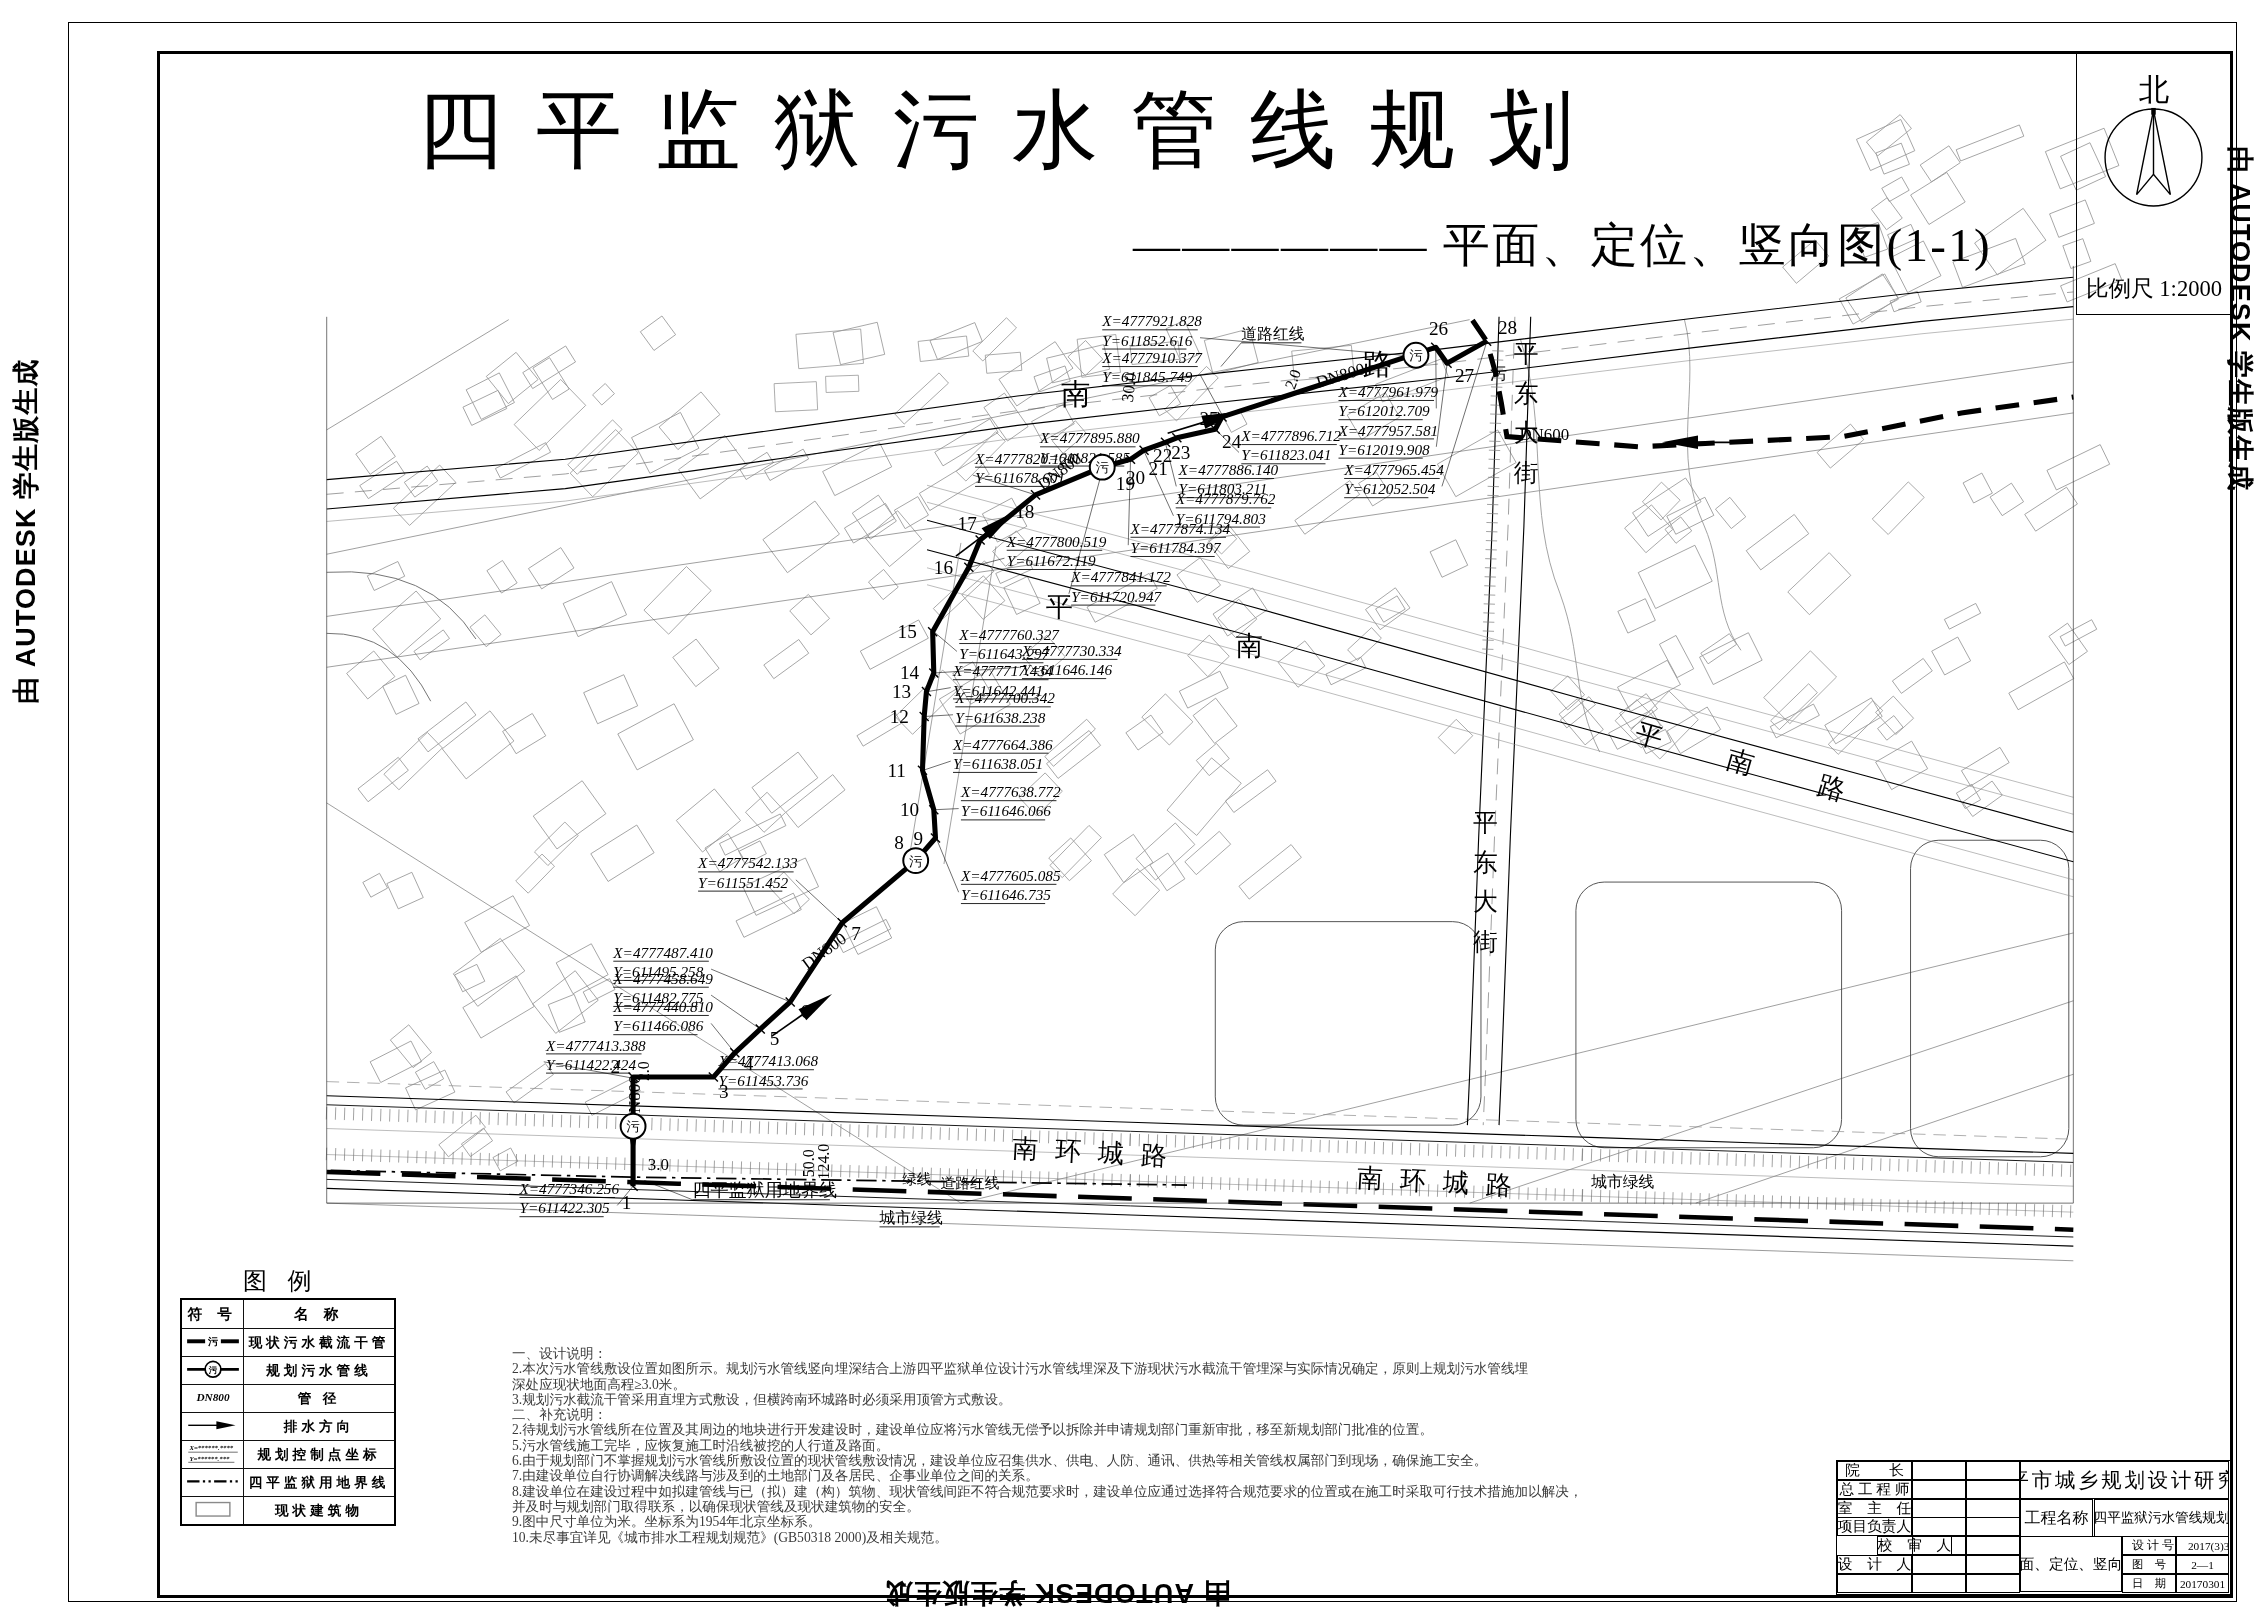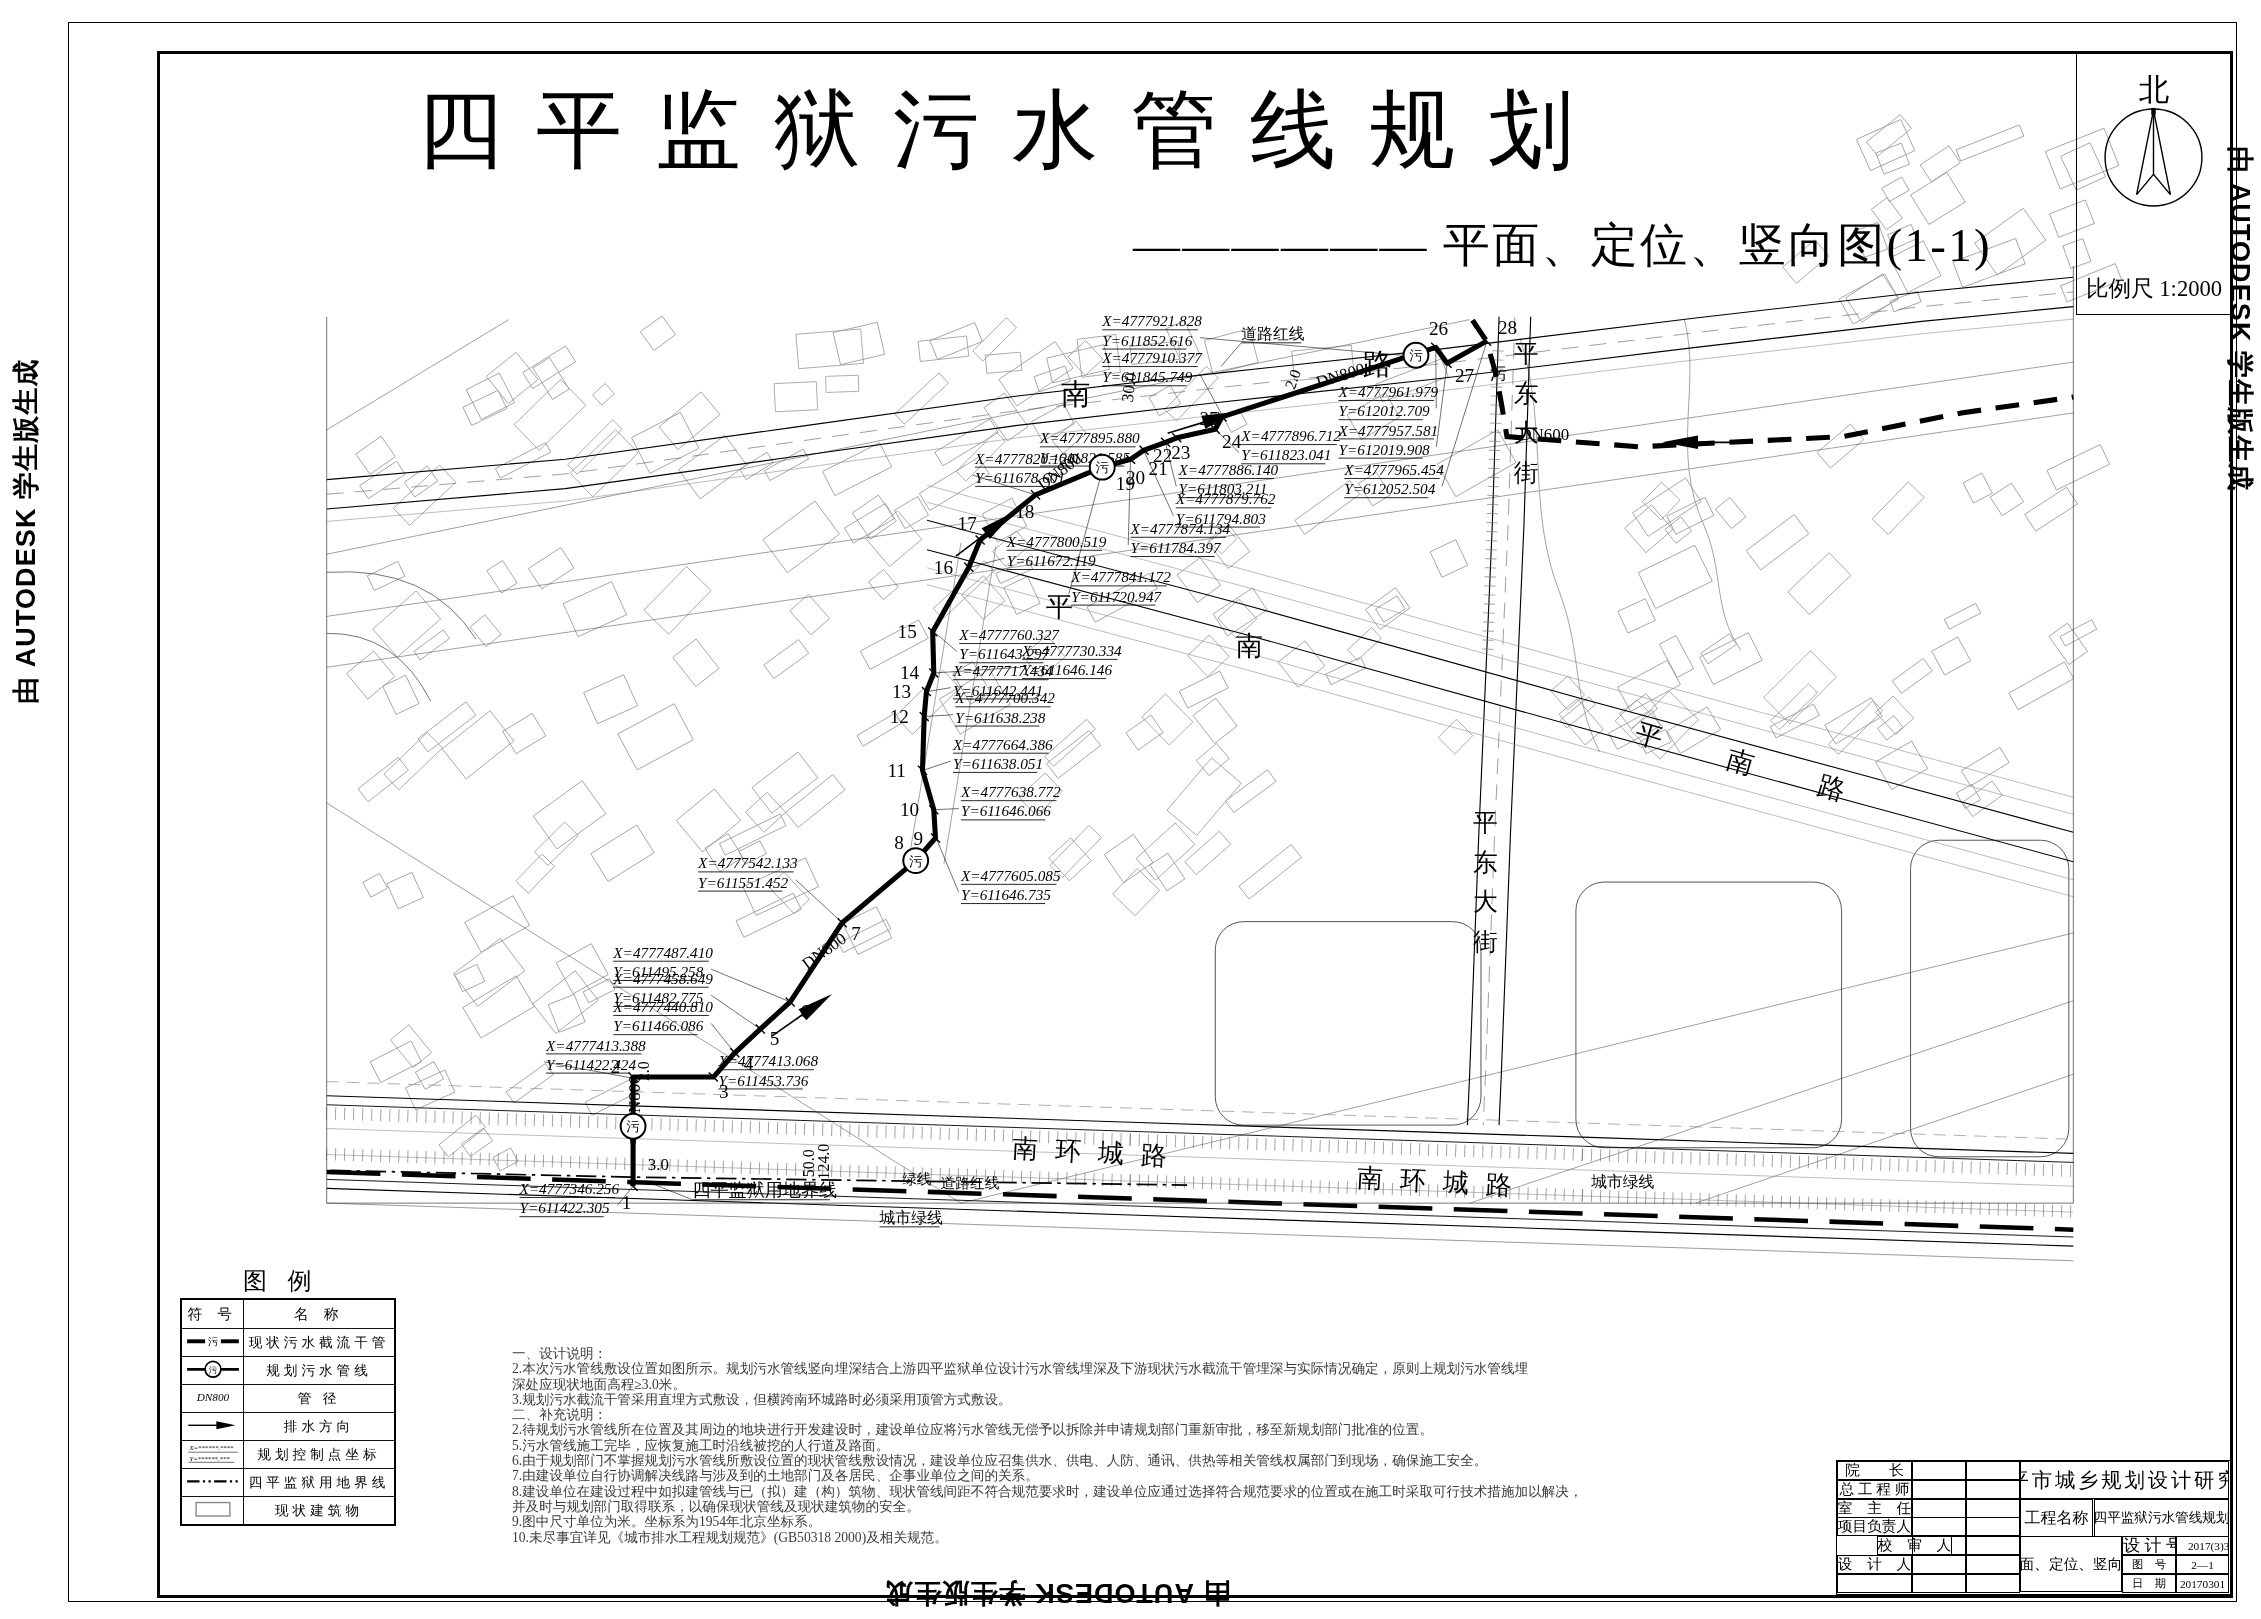--- a/index.html
+++ b/index.html
@@ -20,21 +20,21 @@
               letter-spacing:33px;white-space:nowrap;}
   .subtitle{left:1133px;top:214px;font-size:47px;white-space:nowrap;letter-spacing:2.3px;}
   
   .north-box{left:2076px;top:54px;width:154px;height:260px;border-left:1.1px solid #000;border-bottom:1.1px solid #000;}
   .north-label{left:0;top:16px;width:100%;text-align:center;font-size:30.5px;}
   .north-compass{left:23px;top:50px;}
   .north-scale{left:0;top:219px;width:100%;text-align:center;font-size:22.6px;white-space:nowrap;}
   
   .legend-title{left:243px;top:1265px;font-size:24px;letter-spacing:20.4px;white-space:nowrap;}
   .legend-table{left:180px;top:1298px;border-collapse:collapse;}
-  .legend-table td,.legend-table th{border:1.1px solid #111;font-weight:normal;}
+  .legend-table td,.legend-table th{border:1.1px solid #111;font-weight:bold;}
   .legend-table{border:2.3px solid #000;}
   .lg-sym{width:59px;height:25px;text-align:center;vertical-align:middle;}
   .lg-name{width:148px;text-align:center;font-size:13.6px;letter-spacing:4px;white-space:nowrap;}
   .lg-head{font-size:14.7px;letter-spacing:5.7px;height:26px;text-align:center;}
   
   .notes{left:512px;top:1299px;width:1532px;font-size:13.6px;line-height:15.3px;color:#3a3a3a;margin-top:47px;}
   .notes div{white-space:nowrap;}
   
   .tb{left:1836px;top:1460px;width:395px;height:135px;border:1.7px solid #000;box-sizing:border-box;font-size:13.6px;}
   .tb .cell{position:absolute;border:0.8px solid #000;box-sizing:border-box;display:flex;
@@ -1121,21 +1121,21 @@
       <div class="cell" style="left: 0px; top: 94px; width: 75px; height: 19px; font-size: 14.7px;">设　计　人</div>
       <div class="cell" style="left: 75px; top: 94px; width: 54px; height: 19px; font-size: 13.6px;"></div>
       <div class="cell" style="left: 129px; top: 94px; width: 54px; height: 19px; font-size: 13.6px;"></div>
       <div class="cell" style="left: 0px; top: 113px; width: 75px; height: 19px; font-size: 14.7px;"></div>
       <div class="cell" style="left: 75px; top: 113px; width: 54px; height: 19px; font-size: 13.6px;"></div>
       <div class="cell" style="left: 129px; top: 113px; width: 54px; height: 19px; font-size: 13.6px;"></div>
       <div class="cell" style="left: 183px; top: 0px; width: 209px; height: 38px; font-size: 20.4px; letter-spacing: 2.8px;">四平市城乡规划设计研究院</div>
       <div class="cell" style="left: 183px; top: 38px; width: 73px; height: 38px; font-size: 16px;">工程名称</div>
       <div class="cell" style="left: 257px; top: 38px; width: 135px; height: 38px; font-size: 13.6px;">四平监狱污水管线规划</div>
       <div class="cell" style="left: 183px; top: 75px; width: 102px; height: 56px; font-size: 14.7px;">平面、定位、竖向图</div>
-      <div class="cell" style="left: 285px; top: 75px; width: 54px; height: 19px; font-size: 17px; padding-left: 8px;">设 计 号</div>
+      <div class="cell" style="left: 285px; top: 75px; width: 54px; height: 19px; font-size: 12px; padding-left: 8px;">设 计 号</div>
       <div class="cell" style="left: 339px; top: 75px; width: 53px; height: 19px; font-size: 11.3px; padding-left: 18px;">2017(3)39</div>
       <div class="cell" style="left: 285px; top: 94px; width: 54px; height: 19px; font-size: 11.3px;">图　号</div>
       <div class="cell" style="left: 339px; top: 94px; width: 53px; height: 19px; font-size: 11.3px;">2—1</div>
       <div class="cell" style="left: 285px; top: 113px; width: 54px; height: 19px; font-size: 11.3px;">日　期</div>
       <div class="cell" style="left: 339px; top: 113px; width: 53px; height: 19px; font-size: 11.3px;">20170301</div>
     </div>
 
 </div>
 
 

